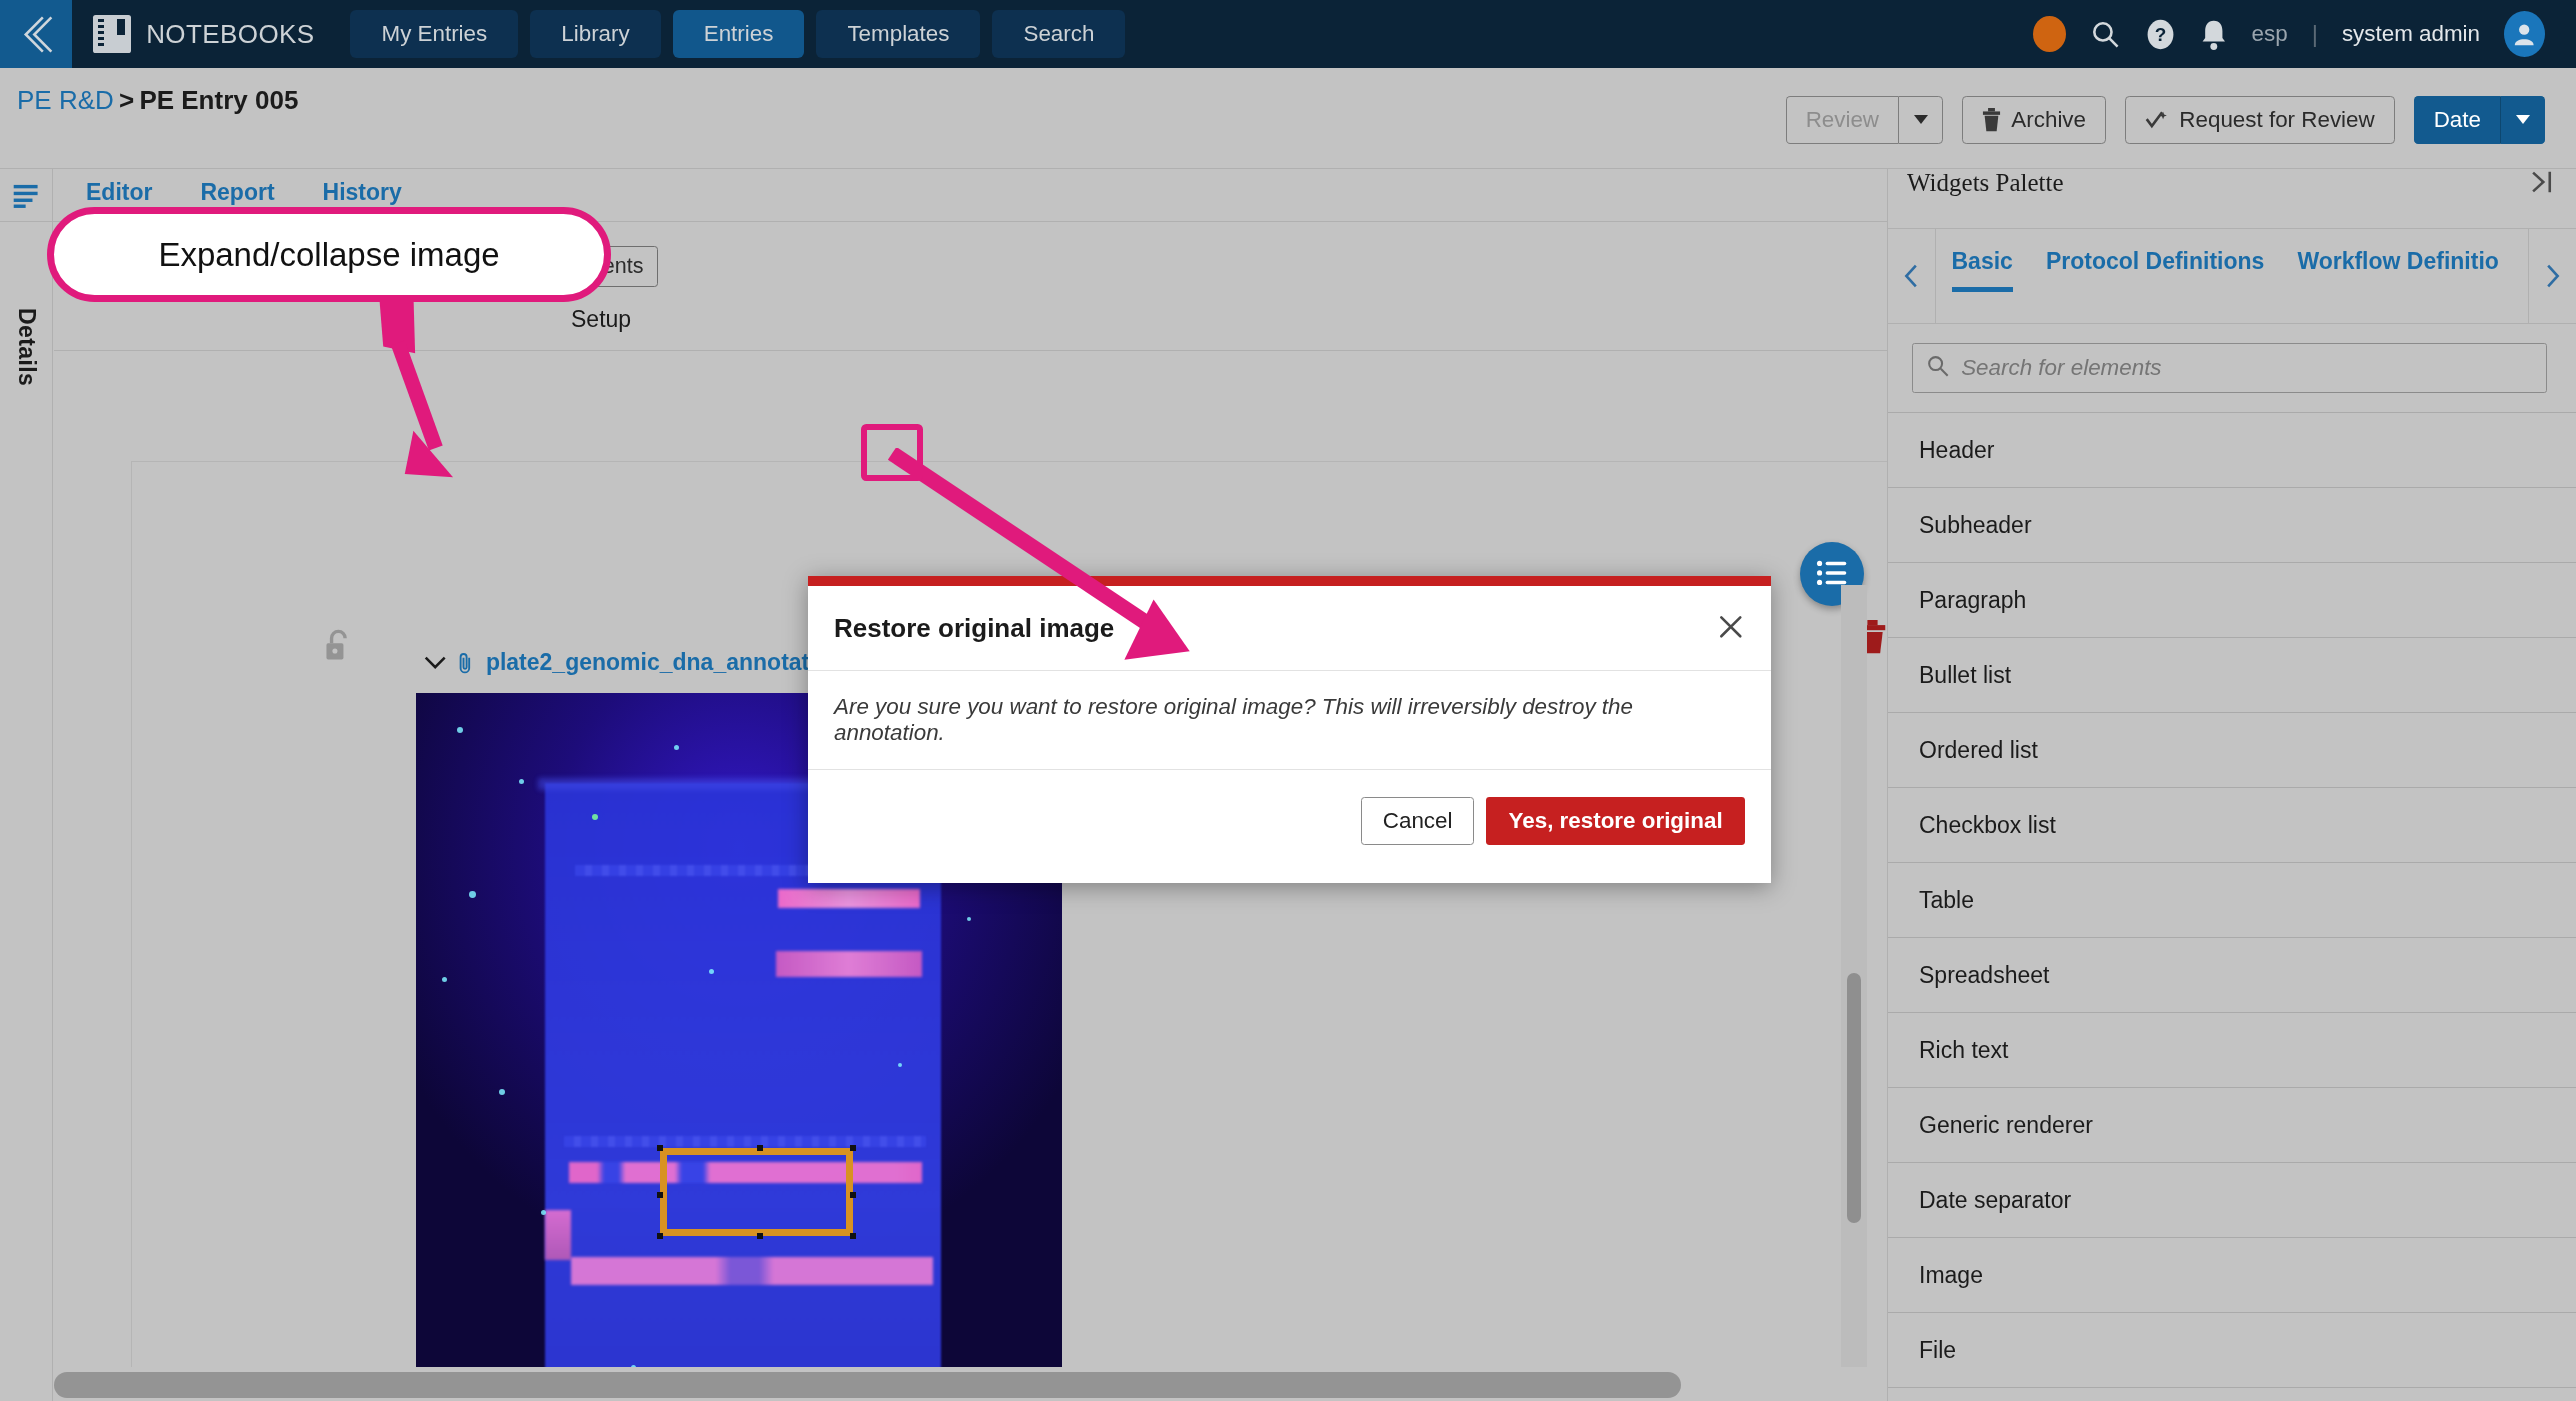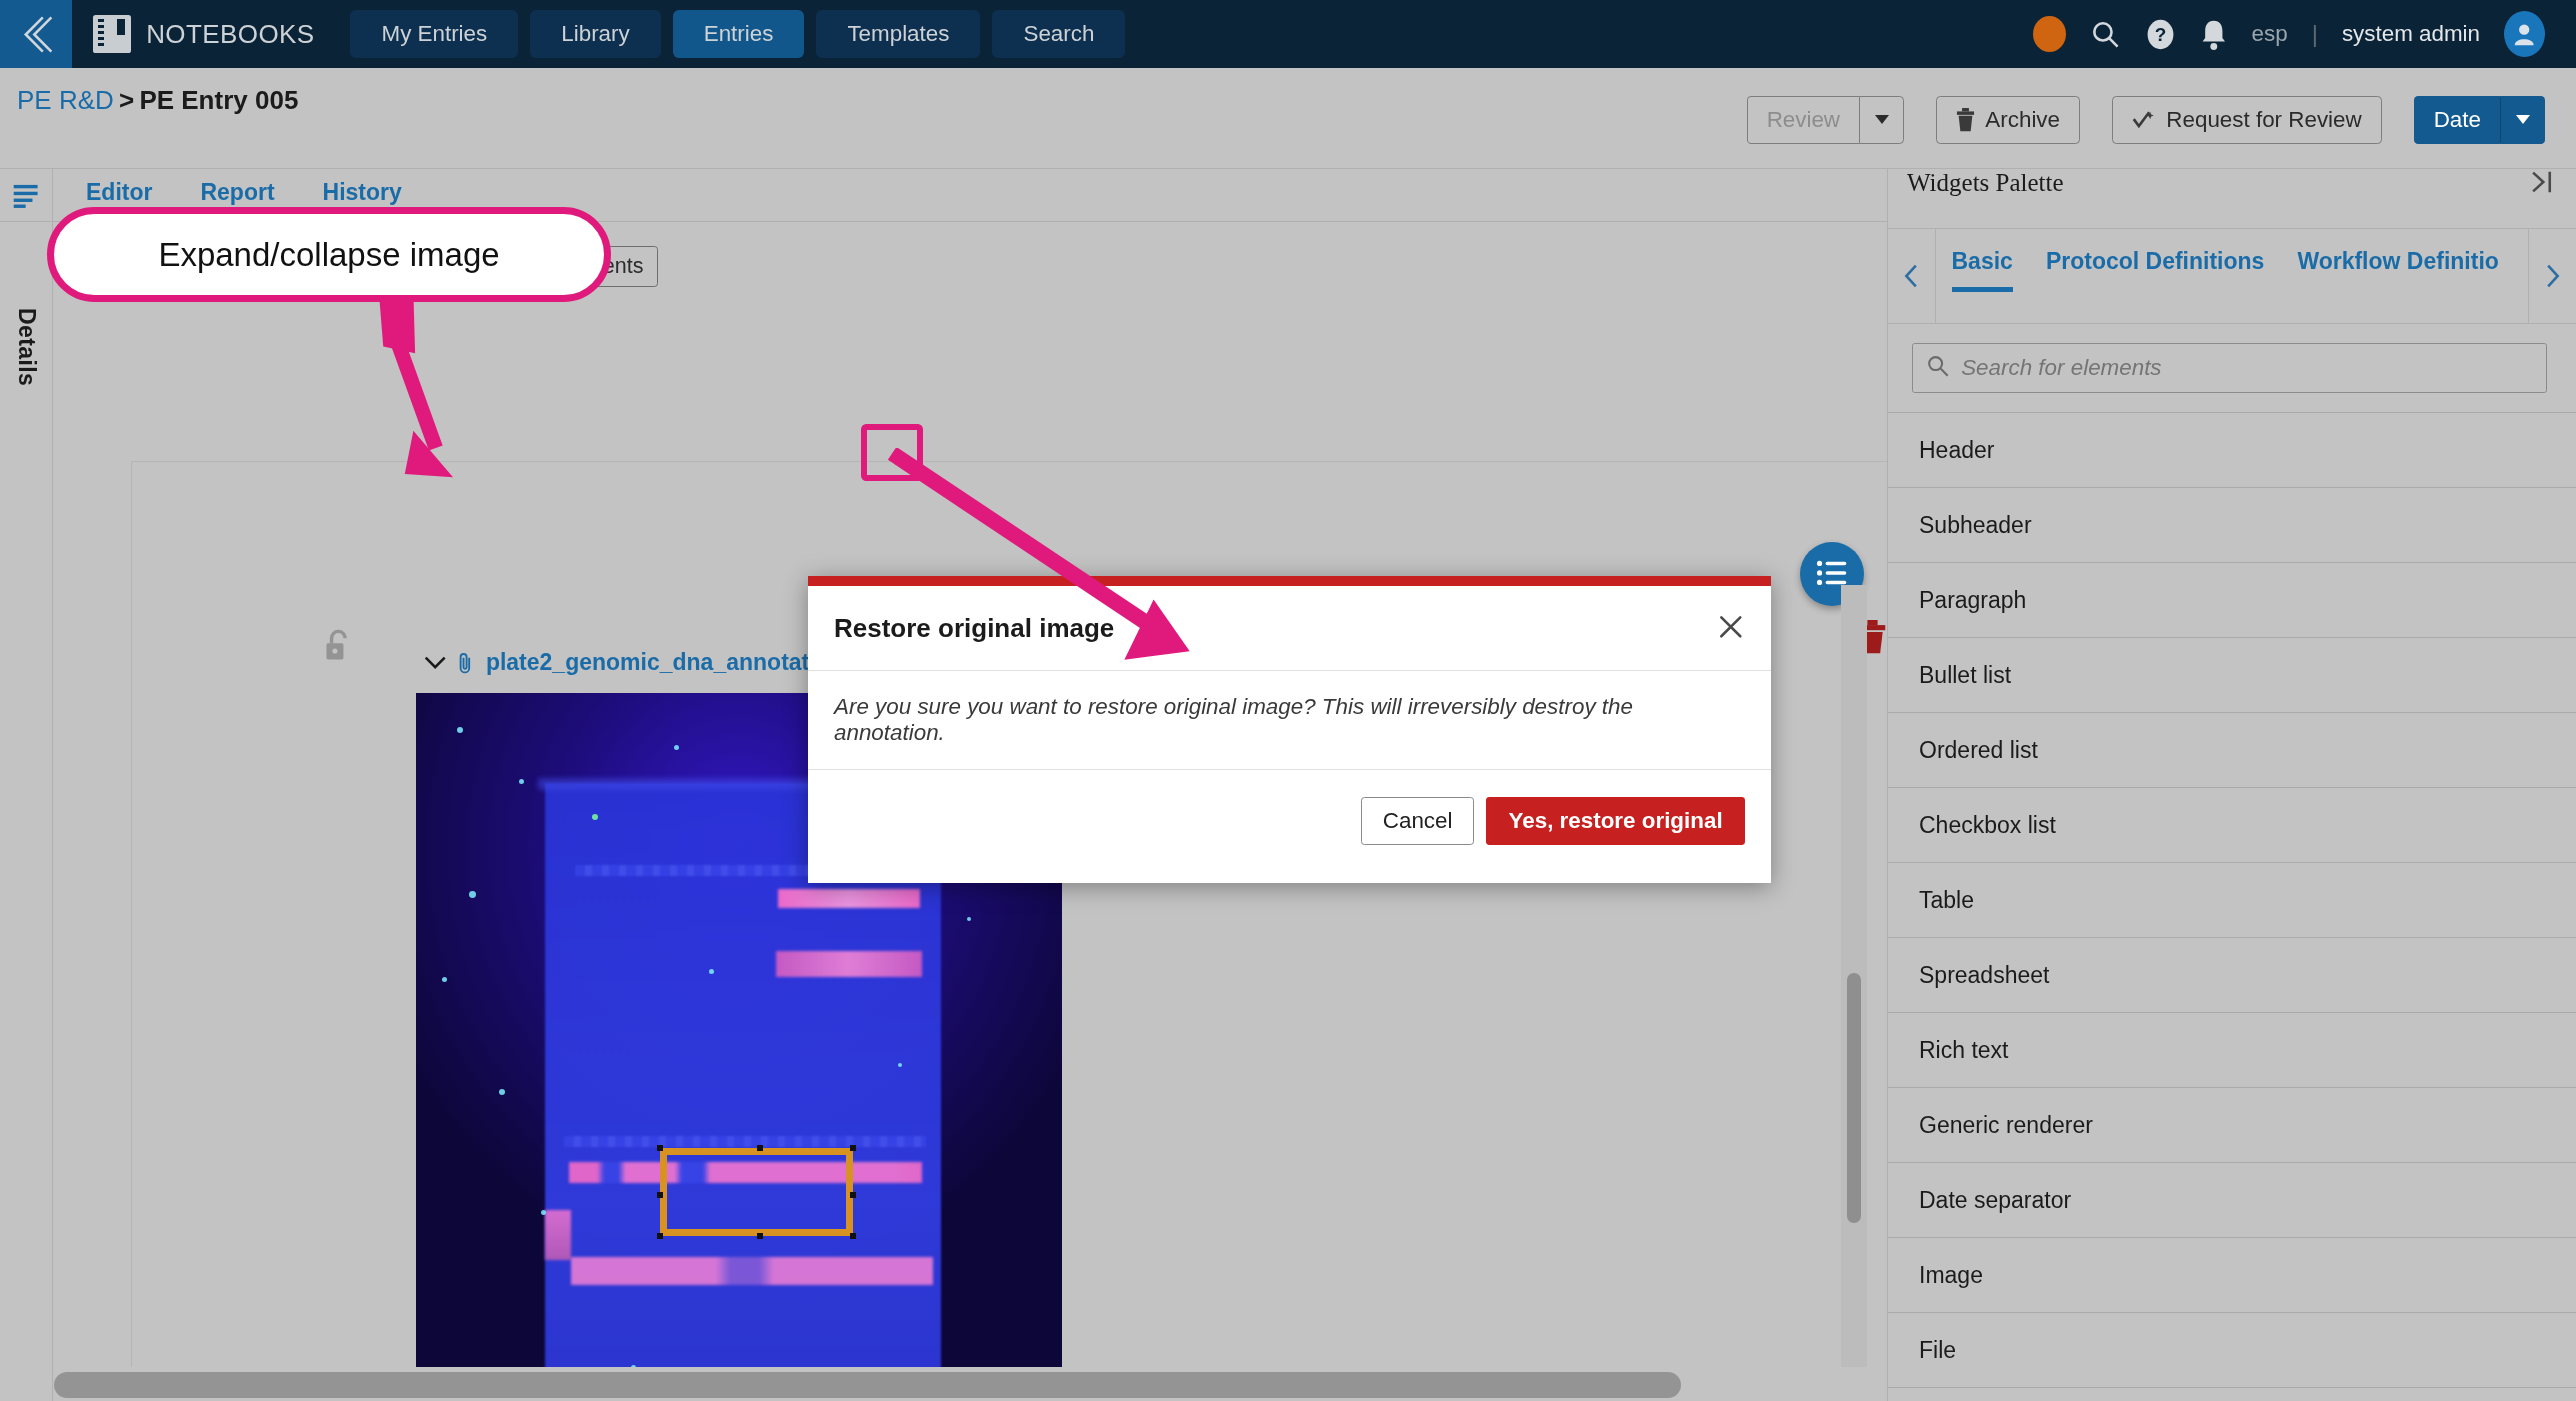--- a/index.html
+++ b/index.html
@@ -78,21 +78,21 @@
   #linkicon { position: absolute; left: 19px; top: 114px; }
 
   .tbbtn {
     height: 48px; border: 0.9px solid #7d7d7d; background: #c3c3c3;
     color: #2b2b2b; font-size: 22.4px; border-radius: 4.3px;
     display: flex; align-items: center; justify-content: center; gap: 10.3px;
     padding: 0 19px; cursor: pointer; white-space: nowrap;
   }
   #toolbar-right {
     position: absolute; right: 31px; top: 27.6px;
-    display: flex; align-items: center; gap: 32px;
+    display: flex; align-items: center; gap: 19px;
   }
   .split { display: flex; align-items: stretch; }
   .split .main-part {
     border-right: none; border-radius: 4.3px 0 0 4.3px;
   }
   .split .caret-part {
     width: 45px; border-radius: 0 4.3px 4.3px 0;
   }
   #review-group .main-part { color: #8d8d8d; }
   #save-group .main-part,
@@ -439,20 +439,23 @@
 </div>
 
 <div id="leftrail">
   <div id="details-vert">Details</div>
 </div>
 
 <div id="editor">
 
   <div id="elements-btn">Elements</div>
 
+  <div id="setup-row">
+    <div id="setup-label">Setup</div>
+  </div>
 
   <div id="list-fab">
     <svg width="33" height="27.6" viewBox="0 0 38 32">
       <circle cx="4" cy="4" r="3" fill="#fff"></circle>
         <rect x="11" y="2" width="24" height="4" rx="2" fill="#fff"></rect>
       <circle cx="4" cy="15" r="3" fill="#fff"></circle>
         <rect x="11" y="13" width="24" height="4" rx="2" fill="#fff"></rect>
       <circle cx="4" cy="26" r="3" fill="#fff"></circle>
         <rect x="11" y="24" width="24" height="4" rx="2" fill="#fff"></rect>
     </svg>

